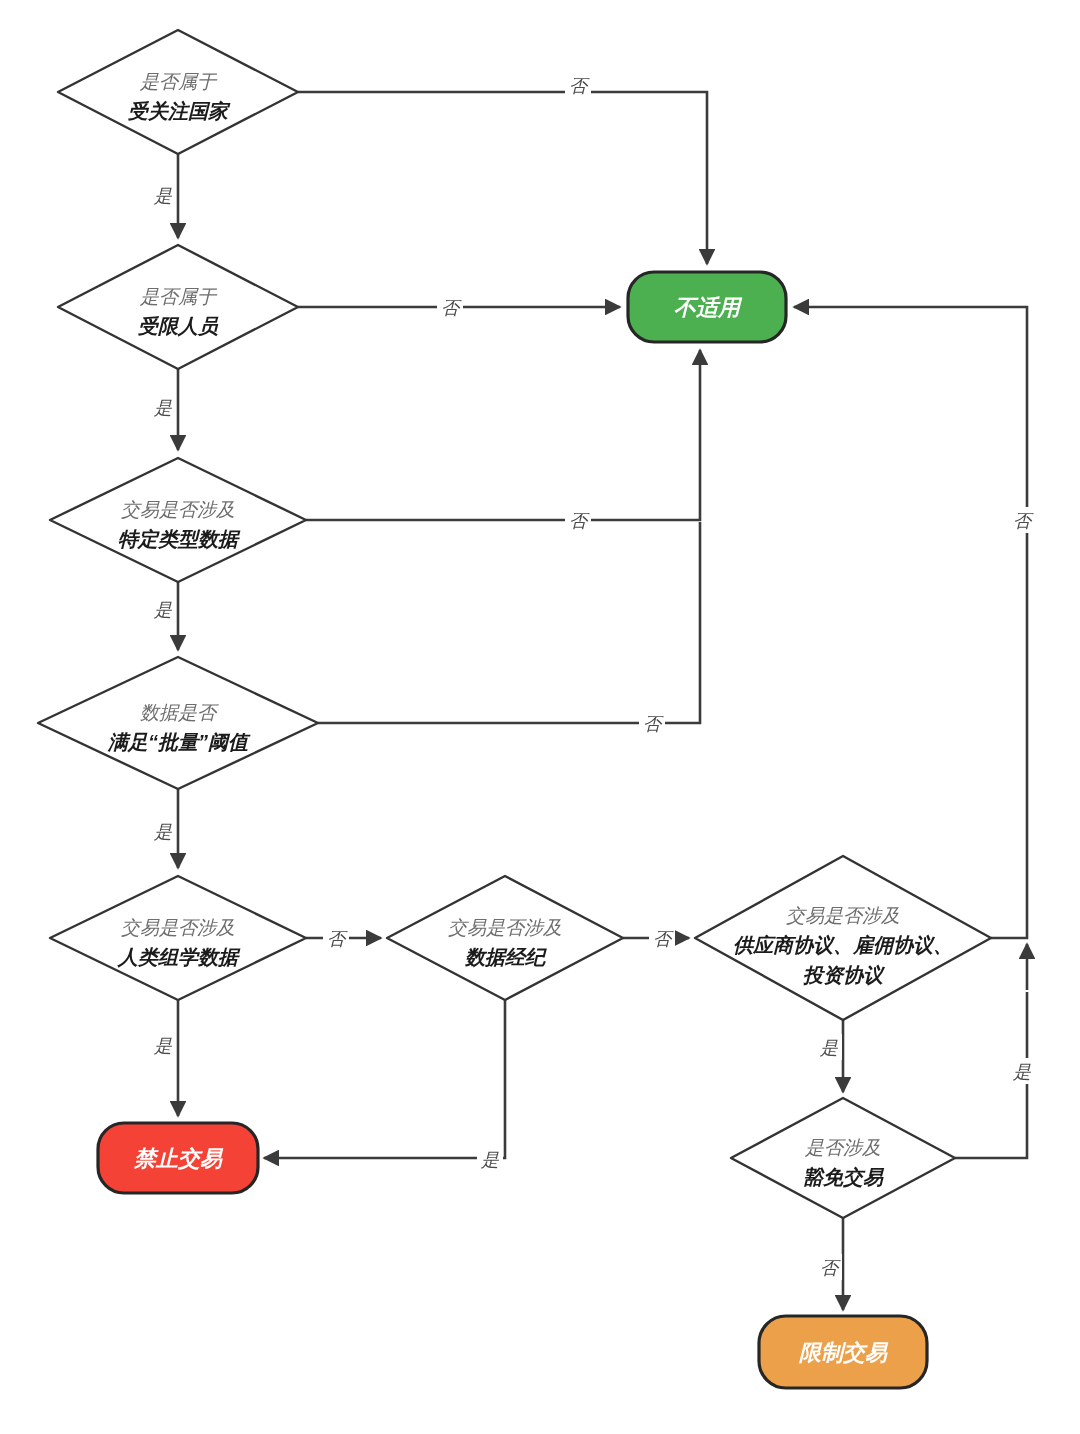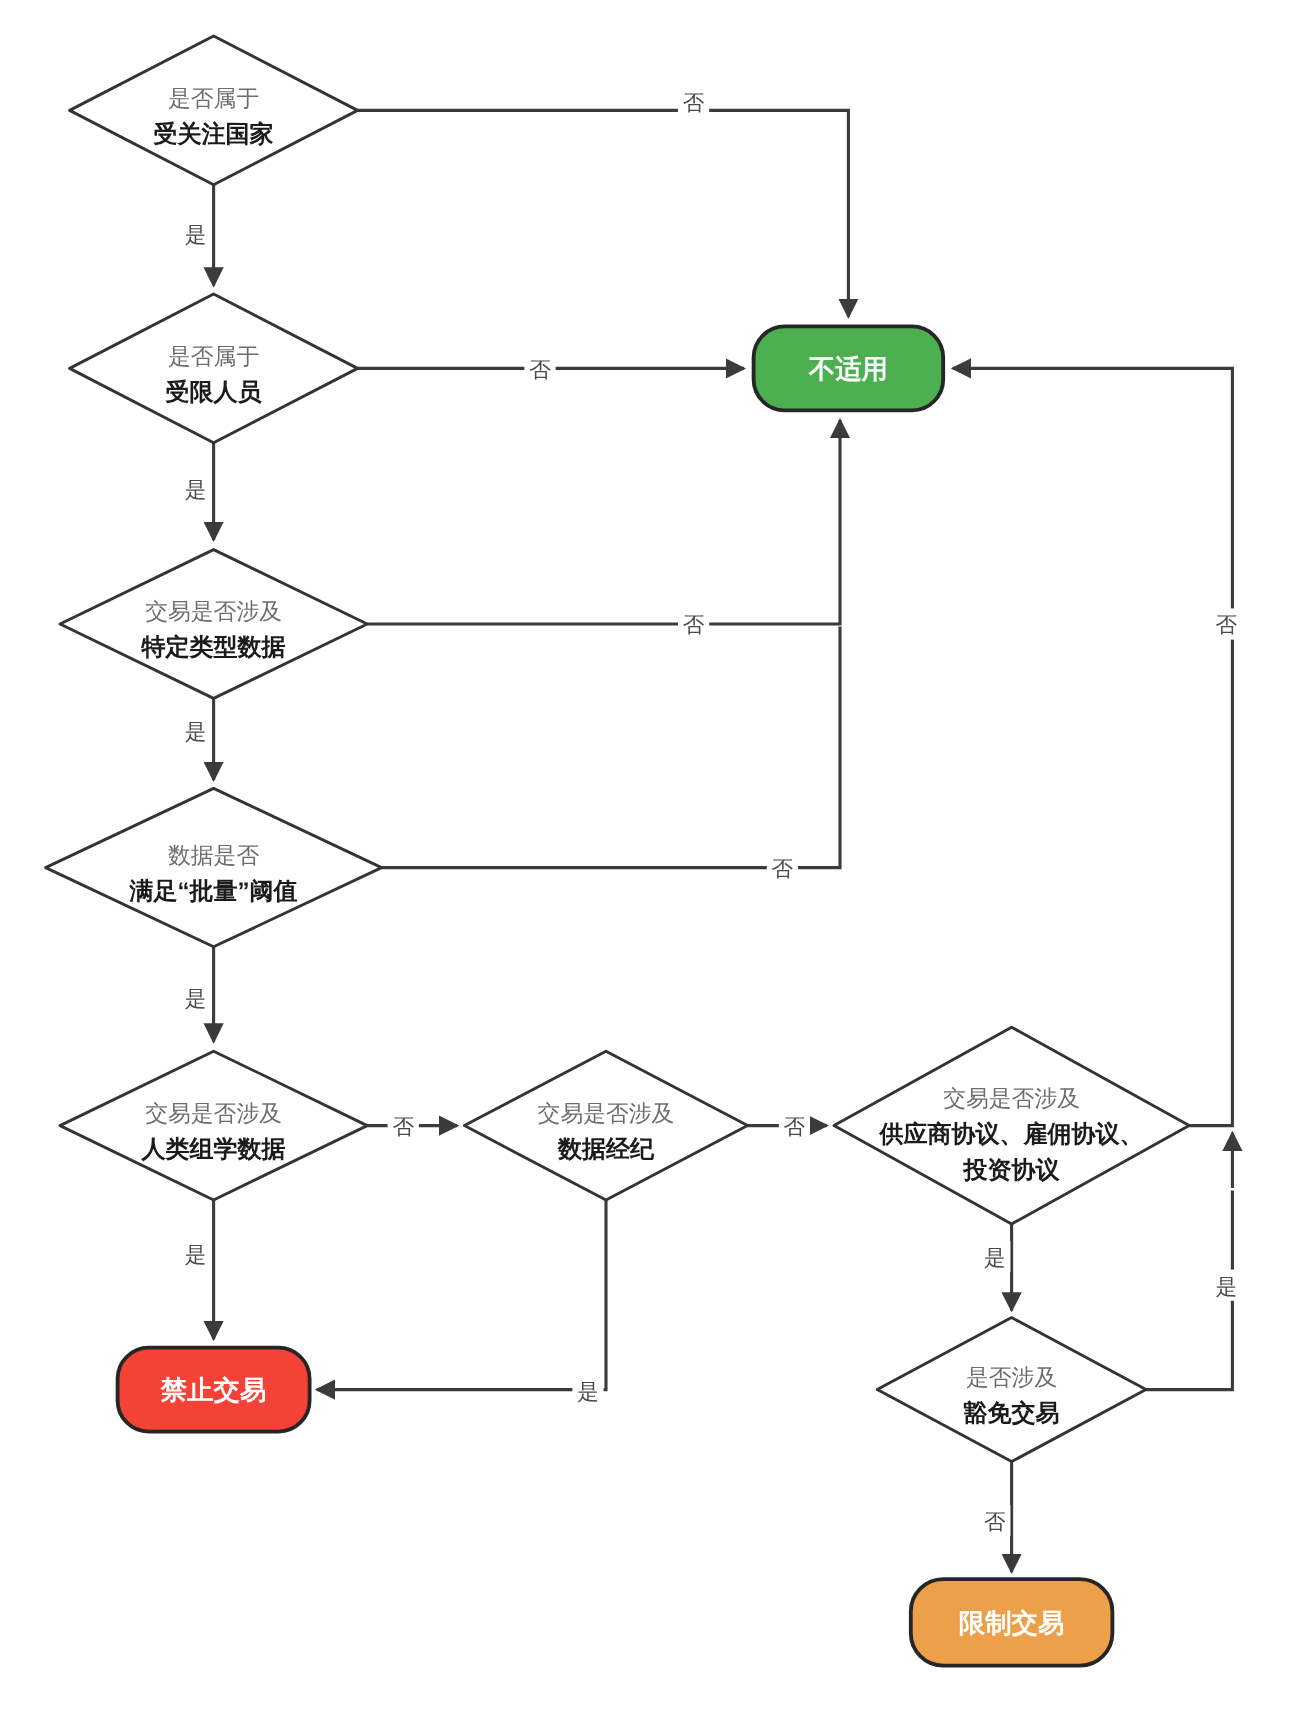--- a/index.html
+++ b/index.html
@@ -11,20 +11,21 @@
   body {
     width: 1080px;
     height: 1434px;
     font-family: "Liberation Sans", "DejaVu Sans", sans-serif;
     overflow: hidden;
   }
   #flow-root {
     position: relative;
     width: 1080px;
     height: 1064px;
+    font-style: italic;
   }
   svg#flow-svg {
     display: block;
     width: 1080px;
     height: 1434px;
   }
   .node-shape {
     fill: #ffffff;
     stroke: #333333;
     stroke-width: 2.4;

